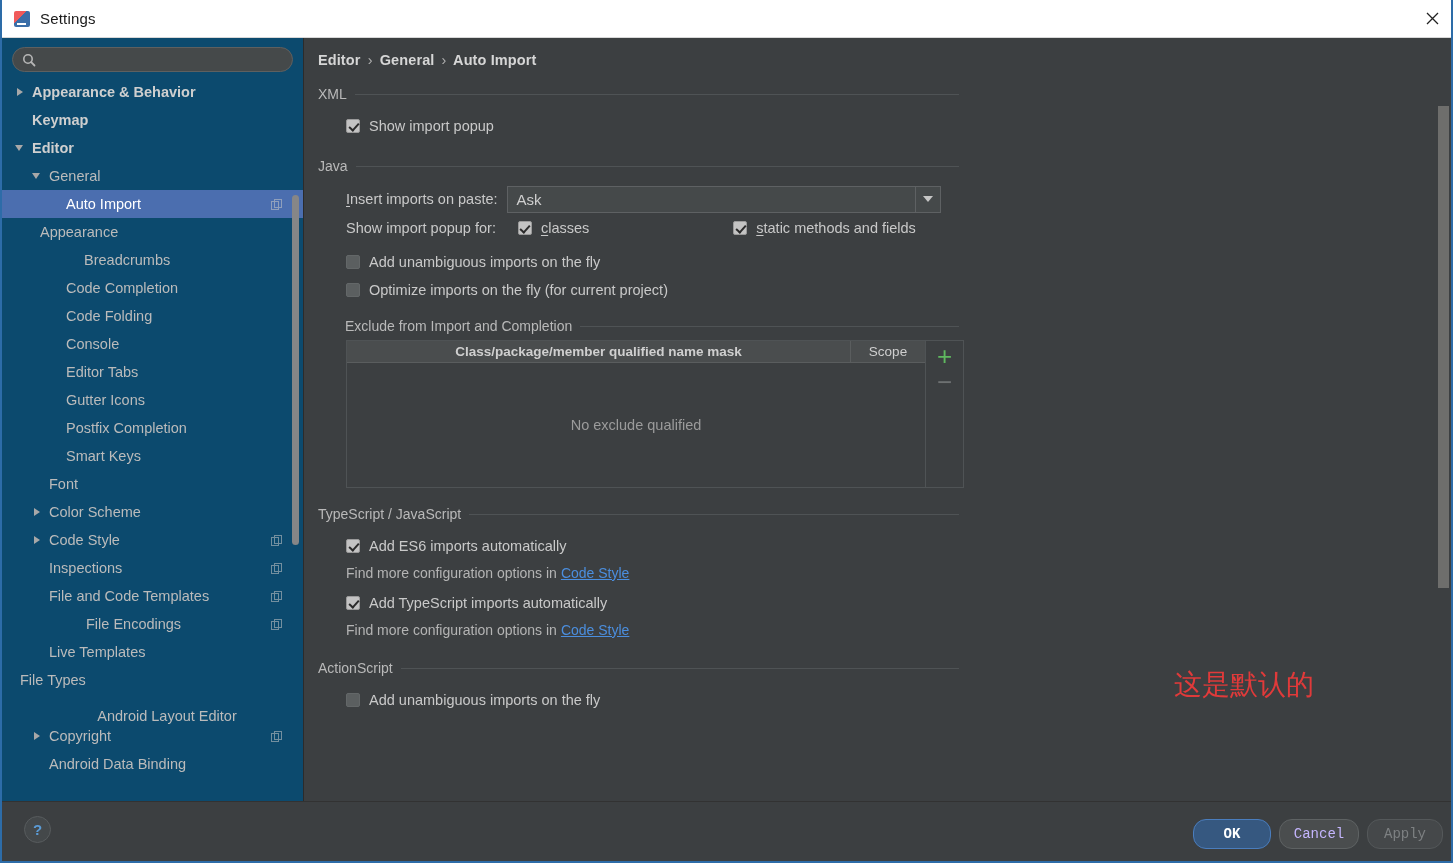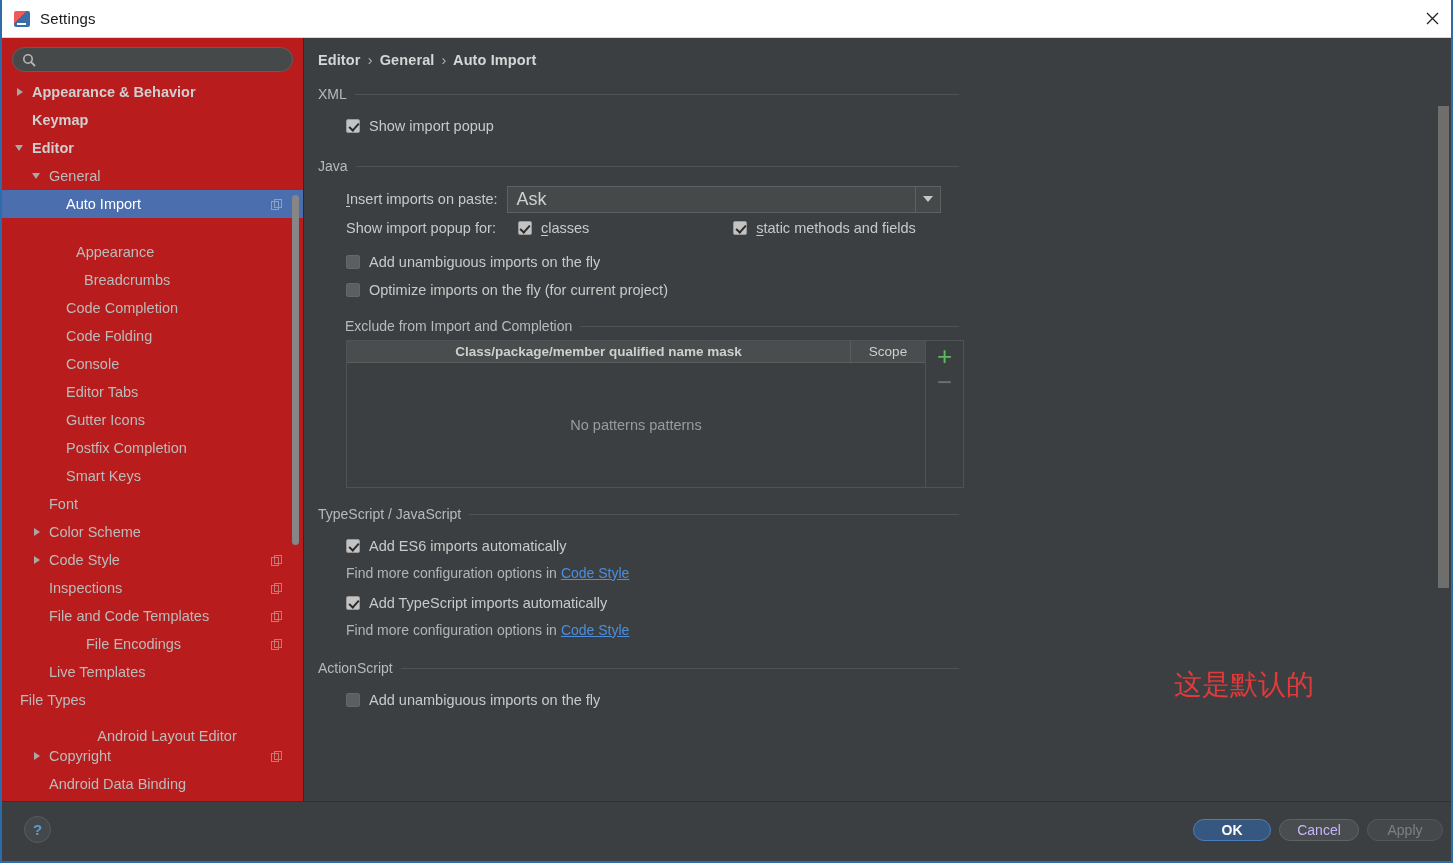--- a/index.html
+++ b/index.html
@@ -68,21 +68,21 @@
     top: 38px; left: 0;
     width: 1449px;
     height: 763px;
     display: flex;
   }
 
   
   .sidebar {
     position: relative;
     width: 302px;
-    background: #b91c1c;
+    background: #0c4a6e;
     border-right: 1px solid #2b2b2b;
     overflow: hidden;
     flex: none;
   }
   .search-wrap {
     padding: 9px 10px 6px 10px;
   }
   .search-field {
     height: 25px;
     border: 1px solid #5e6060;
@@ -243,21 +243,21 @@
   .combo-row { display:flex; align-items:center; min-height: 30px; padding-left: 28px; }
   .combo-label { font-size: 14.5px; color: #c9c9c9; margin-right: 9px; }
   .combo {
     width: 434px; height: 27px;
     background: #45494a;
     border: 1px solid #5e6163;
     display: flex;
     align-items: center;
     position: relative;
   }
-  .combo-value { font-size: 18px; color: #cfcfcf; padding-left: 9px; }
+  .combo-value { font-size: 15px; color: #cfcfcf; padding-left: 9px; }
   .combo-arrow {
     position: absolute;
     right: 0; top: 0;
     width: 25px; height: 25px;
     border-left: 1px solid #5e6163;
     display: flex; align-items: center; justify-content: center;
   }
   .combo-arrow::after {
     content: "";
     border-top: 6px solid #c6c6c6;
@@ -364,26 +364,26 @@
     border: 1px solid #585c5e;
     display: flex; align-items: center; justify-content: center;
     color: #5b9bd5;
     font-size: 15px;
     font-weight: bold;
     cursor: pointer;
   }
   .btn {
     position: absolute;
     top: 17px;
-    height: 22px;
+    height: 30px;
     border-radius: 13px;
     font-size: 14px;
     display: flex; align-items: center; justify-content: center;
     cursor: pointer;
-    font-family: Liberation Sans, sans-serif;
+    font-family: Liberation Mono, monospace;
   }
   .btn-ok {
     right: 180px;
     width: 78px;
     background: #365880;
     border: 1px solid #4a7dbd;
     color: #ffffff;
     font-weight: bold;
   }
   .btn-cancel {
@@ -447,21 +447,21 @@
             <span>General</span>
           </div>
           <div class="tree-row selected" style="padding-left: 46px;">
             <span class="tree-arrow"></span>
             <span>Auto Import</span>
             <span class="copy-icon"><svg width="12" height="12" viewBox="0 0 12 12">
                 <rect x="0.5" y="2.5" width="7" height="8" fill="none" stroke="#c8c8c8" stroke-width="1"></rect>
                 <rect x="3.5" y="0.5" width="7" height="8" fill="none" stroke="#c8c8c8" stroke-width="1"></rect>
               </svg></span>
           </div>
-          <div class="tree-row" style="padding-left: 56px; margin-top: 20px;">
+          <div class="tree-row" style="padding-left: 20px;">
             <span class="tree-arrow"></span>
             <span>Appearance</span>
           </div>
           <div class="tree-row" style="padding-left: 64px;">
             <span class="tree-arrow"></span>
             <span>Breadcrumbs</span>
           </div>
           <div class="tree-row" style="padding-left: 46px;">
             <span class="tree-arrow"></span>
             <span>Code Completion</span>
@@ -616,21 +616,21 @@
               <span>Exclude from Import and Completion</span>
               <span class="line"></span>
             </div>
 
             <div class="table-wrap" style="margin-top:6px;">
               <div class="table-main">
                 <div class="table-head">
                   <div class="th mask">Class/package/member qualified name mask</div>
                   <div class="th scope">Scope</div>
                 </div>
-                <div class="table-empty">No patterns patterns</div>
+                <div class="table-empty">No exclude qualified</div>
               </div>
               <div class="table-side">
                 <div class="tbtn add">+</div>
                 <div class="tbtn rem">−</div>
               </div>
             </div>
           </div>
 
           <div class="section" style="margin-top:18px;">
             <div class="section-head">

